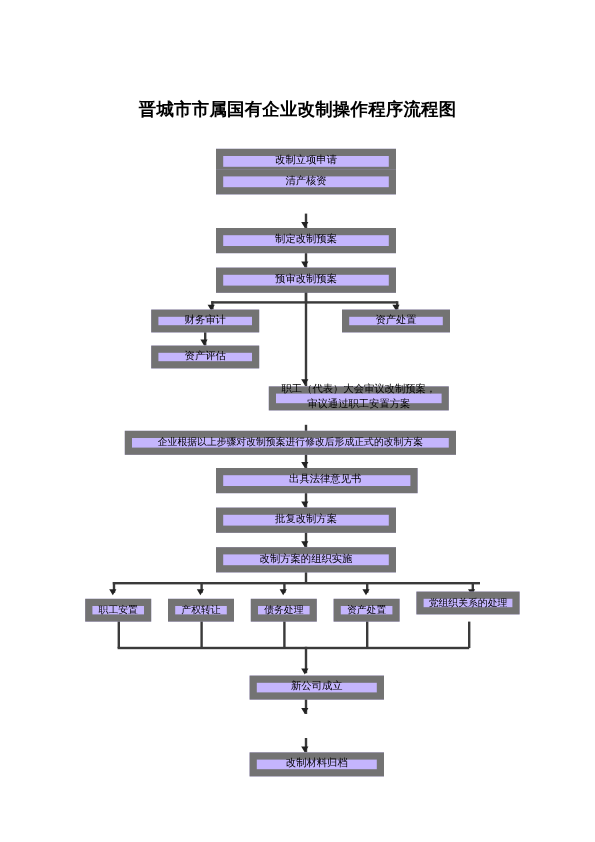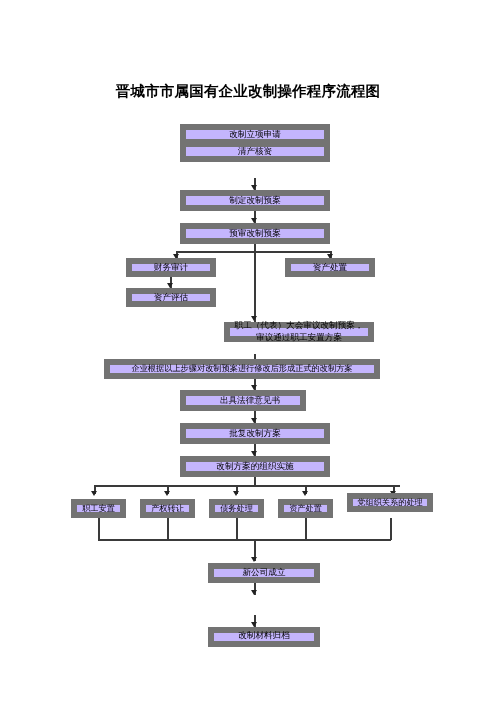--- a/index.html
+++ b/index.html
@@ -110,21 +110,21 @@
 审议通过职工安置方案</div>
 
   <div class="conn v" style="left:254px; top:354px; height:11px;"></div>
   <div class="arrow" style="left:251px; top:360px;"></div>
 
   <div class="node" style="left:104px; top:359px; width:276px; height:20px; font-size:8.2px;">企业根据以上步骤对改制预案进行修改后形成正式的改制方案</div>
 
   <div class="conn v" style="left:254px; top:379px; height:11px;"></div>
   <div class="arrow" style="left:251px; top:385px;"></div>
 
-  <div class="node" style="left:180px; top:390px; width:126px; height:21px;padding-left:16px;">出具法律意见书</div>
+  <div class="node" style="left:180px; top:390px; width:168px; height:21px;padding-left:16px;">出具法律意见书</div>
 
   <div class="conn v" style="left:254px; top:411px; height:12px;"></div>
   <div class="arrow" style="left:251px; top:418px;"></div>
 
   <div class="node" style="left:180px; top:423px; width:150px; height:21px;">批复改制方案</div>
 
   <div class="conn v" style="left:254px; top:444px; height:12px;"></div>
   <div class="arrow" style="left:251px; top:451px;"></div>
 
   <div class="node" style="left:180px; top:456px; width:150px; height:21px;">改制方案的组织实施</div>
@@ -166,15 +166,15 @@
 
   <div class="node" style="left:208px; top:563px; width:112px; height:20px;">新公司成立</div>
 
   <div class="conn v" style="left:254px; top:583px; height:12px;"></div>
   <div class="arrow" style="left:251px; top:590px;"></div>
 
 
   <div class="conn v" style="left:254px; top:615px; height:12px;"></div>
   <div class="arrow" style="left:251px; top:622px;"></div>
 
-  <div class="node" style="left:208px; top:627px; width:112px; height:20px;font-family:Liberation Mono, monospace;">改制材料归档</div>
+  <div class="node" style="left:208px; top:627px; width:112px; height:20px;">改制材料归档</div>
 
 </div>
 
 </body></html>

